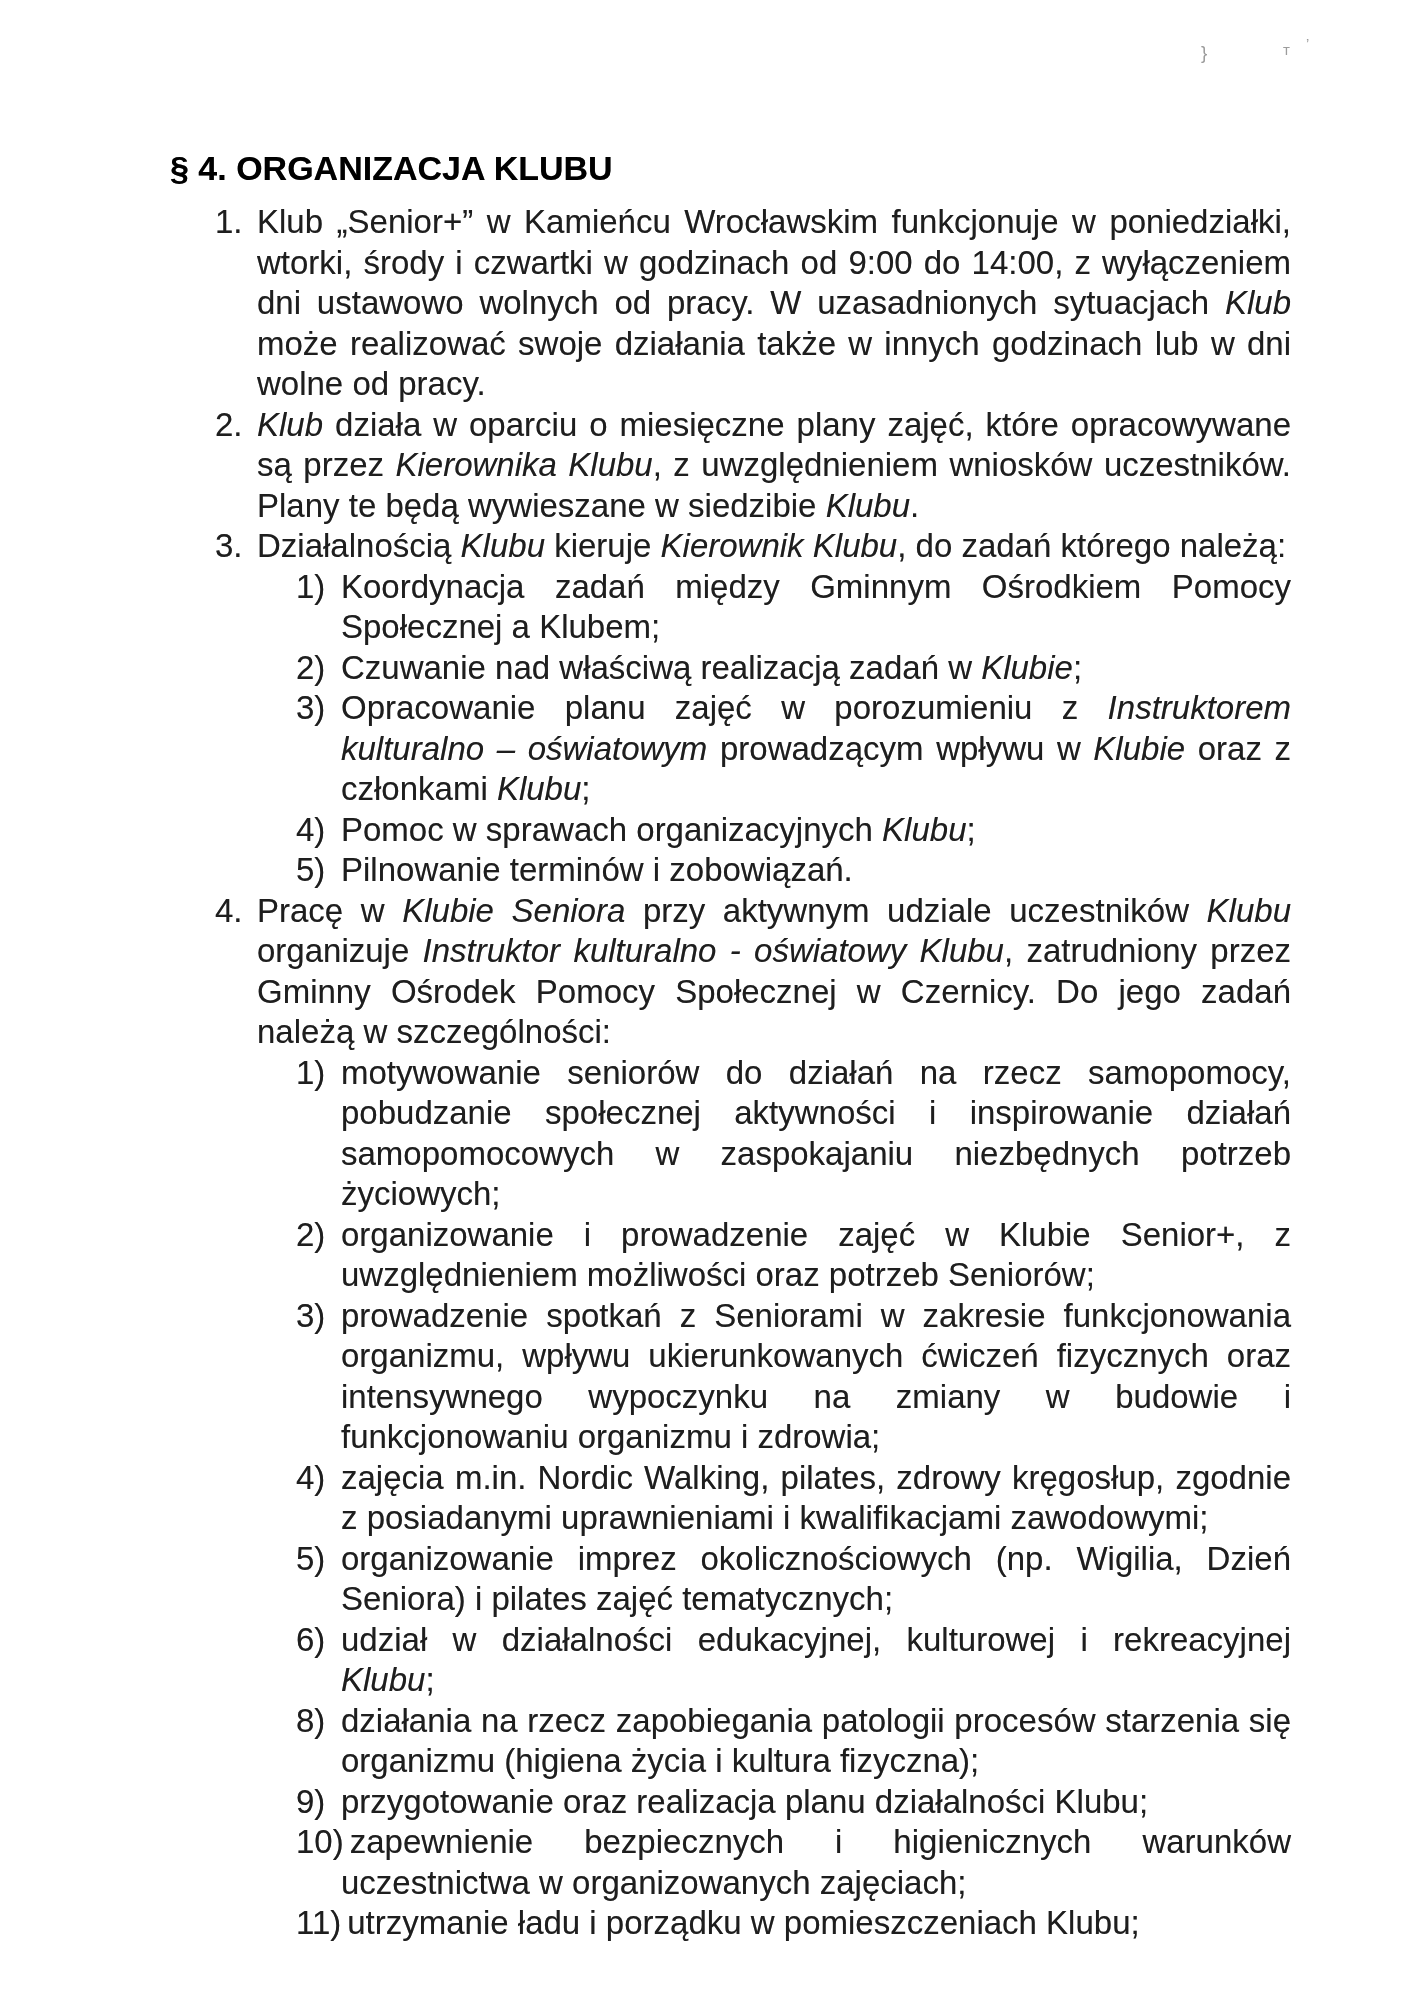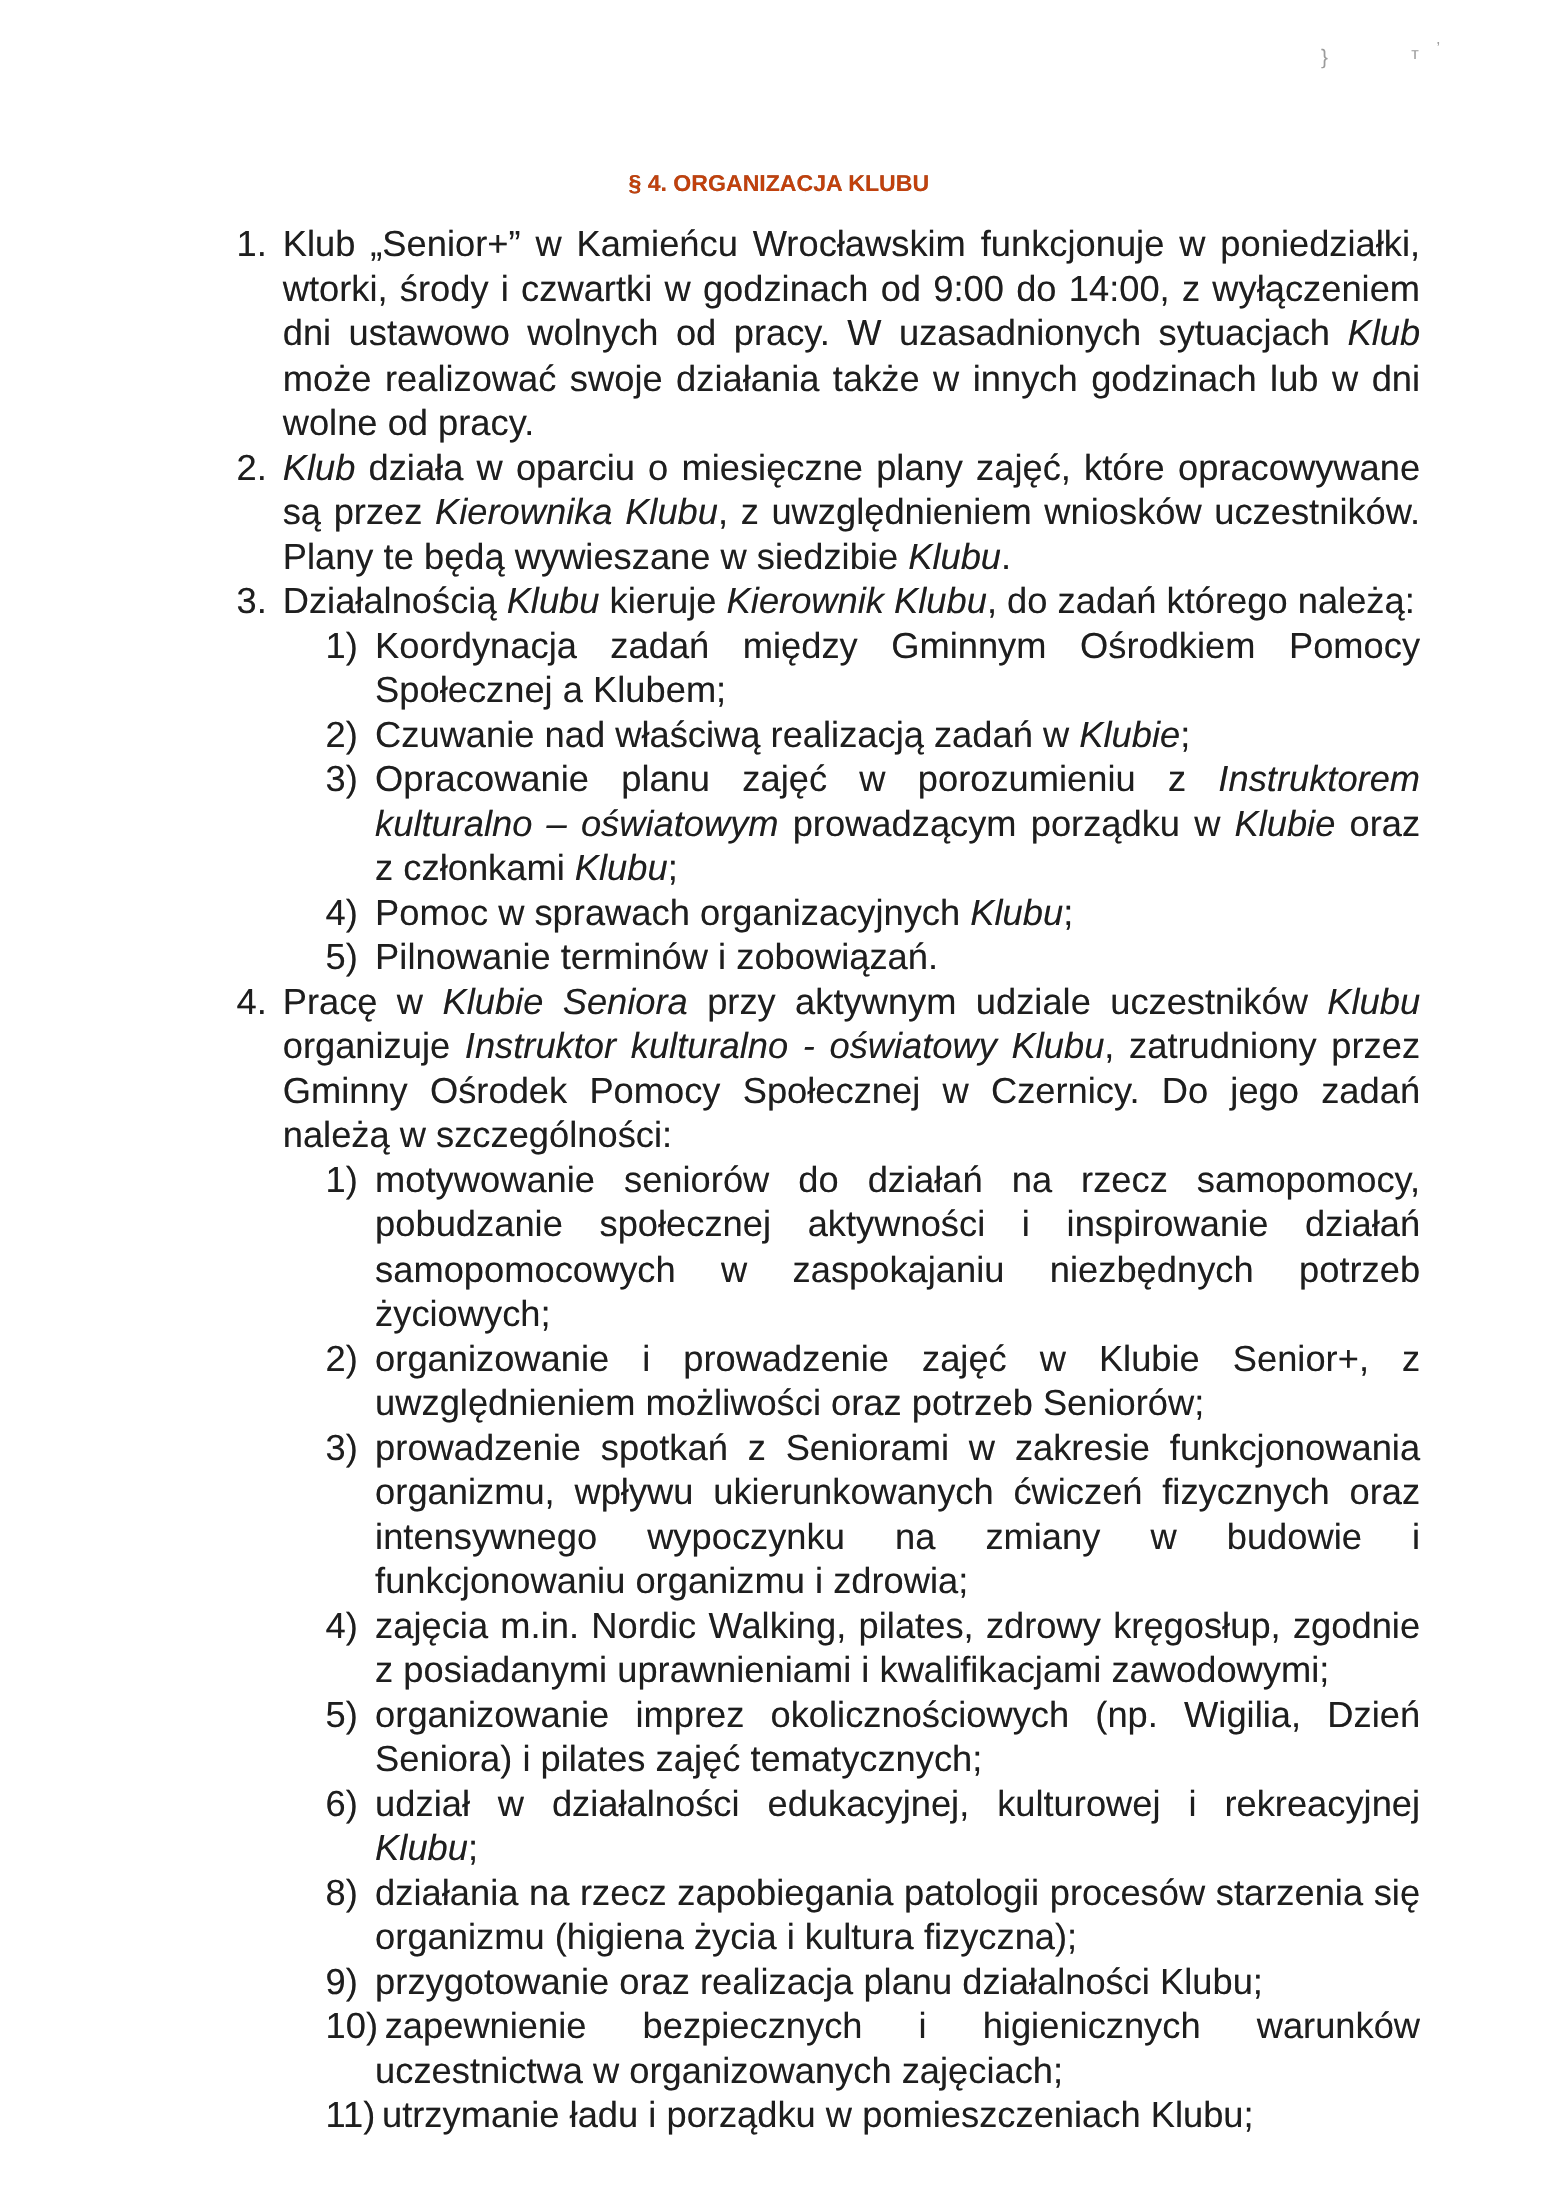--- a/index.html
+++ b/index.html
@@ -7,23 +7,23 @@
     position:relative;
     width:1414px;height:2000px;
     background:#ffffff;
     font-family:"Liberation Sans",sans-serif;
     color:#1e1e1e;
     overflow:hidden;
   }
   .content{position:absolute;left:215px;top:148px;width:1076px;}
   .heading{
     margin:0 0 14px 0;
-    font-size:21px;font-weight:bold;line-height:40px;
-    text-align:center;position:relative;left:-45px;
-    color:#c2410c;
+    font-size:34px;font-weight:bold;line-height:40px;
+    position:relative;left:-45px;
+    color:#000000;
     text-shadow:0 0 0.5px rgba(0,0,0,0.45);
   }
   .list{
     font-size:33px;line-height:40.5px;
     text-shadow:0 0 0.4px rgba(0,0,0,0.4);
   }
   .item-head{
     padding-left:42px;text-indent:-42px;
     text-align:justify;
   }
@@ -57,21 +57,21 @@
           <div class="item-head"><span class="num">1.</span><span class="run">Klub „Senior+” w Kamieńcu Wrocławskim funkcjonuje w poniedziałki, wtorki, środy i czwartki w godzinach od 9:00 do 14:00, z wyłączeniem dni ustawowo wolnych od pracy. W uzasadnionych sytuacjach </span><span class="run italic">Klub</span><span class="run"> może realizować swoje działania także w innych godzinach lub w dni wolne od pracy.</span></div>
         </div>
         <div class="item">
           <div class="item-head"><span class="num">2.</span><span class="run italic">Klub</span><span class="run"> działa w oparciu o miesięczne plany zajęć, które opracowywane są przez </span><span class="run italic">Kierownika Klubu</span><span class="run">, z uwzględnieniem wniosków uczestników. Plany te będą wywieszane w siedzibie </span><span class="run italic">Klubu</span><span class="run">.</span></div>
         </div>
         <div class="item">
           <div class="item-head"><span class="num">3.</span><span class="run">Działalnością </span><span class="run italic">Klubu</span><span class="run"> kieruje </span><span class="run italic">Kierownik Klubu</span><span class="run">, do zadań którego należą:</span></div>
           <div class="sublist">
             <div class="subitem"><span class="subnum">1)</span><span class="run">Koordynacja zadań między Gminnym Ośrodkiem Pomocy Społecznej a Klubem;</span></div>
             <div class="subitem"><span class="subnum">2)</span><span class="run">Czuwanie nad właściwą realizacją zadań w </span><span class="run italic">Klubie</span><span class="run">;</span></div>
-            <div class="subitem"><span class="subnum">3)</span><span class="run">Opracowanie planu zajęć w porozumieniu z </span><span class="run italic">Instruktorem kulturalno – oświatowym</span><span class="run"> prowadzącym porządku w </span><span class="run italic">Klubie</span><span class="run"> oraz z członkami </span><span class="run italic">Klubu</span><span class="run">;</span></div>
+            <div class="subitem"><span class="subnum">3)</span><span class="run">Opracowanie planu zajęć w porozumieniu z </span><span class="run italic">Instruktorem kulturalno – oświatowym</span><span class="run"> prowadzącym wpływu w </span><span class="run italic">Klubie</span><span class="run"> oraz z członkami </span><span class="run italic">Klubu</span><span class="run">;</span></div>
             <div class="subitem"><span class="subnum">4)</span><span class="run">Pomoc w sprawach organizacyjnych </span><span class="run italic">Klubu</span><span class="run">;</span></div>
             <div class="subitem"><span class="subnum">5)</span><span class="run">Pilnowanie terminów i zobowiązań.</span></div>
           </div>
         </div>
         <div class="item">
           <div class="item-head"><span class="num">4.</span><span class="run">Pracę w </span><span class="run italic">Klubie Seniora</span><span class="run"> przy aktywnym udziale uczestników </span><span class="run italic">Klubu</span><span class="run"> organizuje </span><span class="run italic">Instruktor kulturalno - oświatowy Klubu</span><span class="run">, zatrudniony przez Gminny Ośrodek Pomocy Społecznej w Czernicy. Do jego zadań należą w szczególności:</span></div>
           <div class="sublist">
             <div class="subitem"><span class="subnum">1)</span><span class="run">motywowanie seniorów do działań na rzecz samopomocy, pobudzanie społecznej aktywności i inspirowanie działań samopomocowych w zaspokajaniu niezbędnych potrzeb życiowych;</span></div>
             <div class="subitem"><span class="subnum">2)</span><span class="run">organizowanie i prowadzenie zajęć w Klubie Senior+, z uwzględnieniem możliwości oraz potrzeb Seniorów;</span></div>
             <div class="subitem"><span class="subnum">3)</span><span class="run">prowadzenie spotkań z Seniorami w zakresie funkcjonowania organizmu, wpływu ukierunkowanych ćwiczeń fizycznych oraz intensywnego wypoczynku na zmiany w budowie i funkcjonowaniu organizmu i zdrowia;</span></div>

